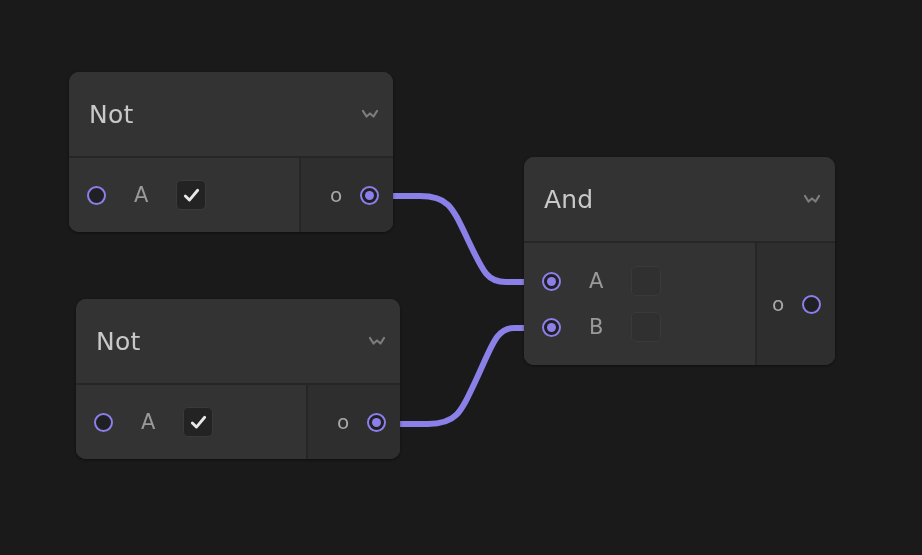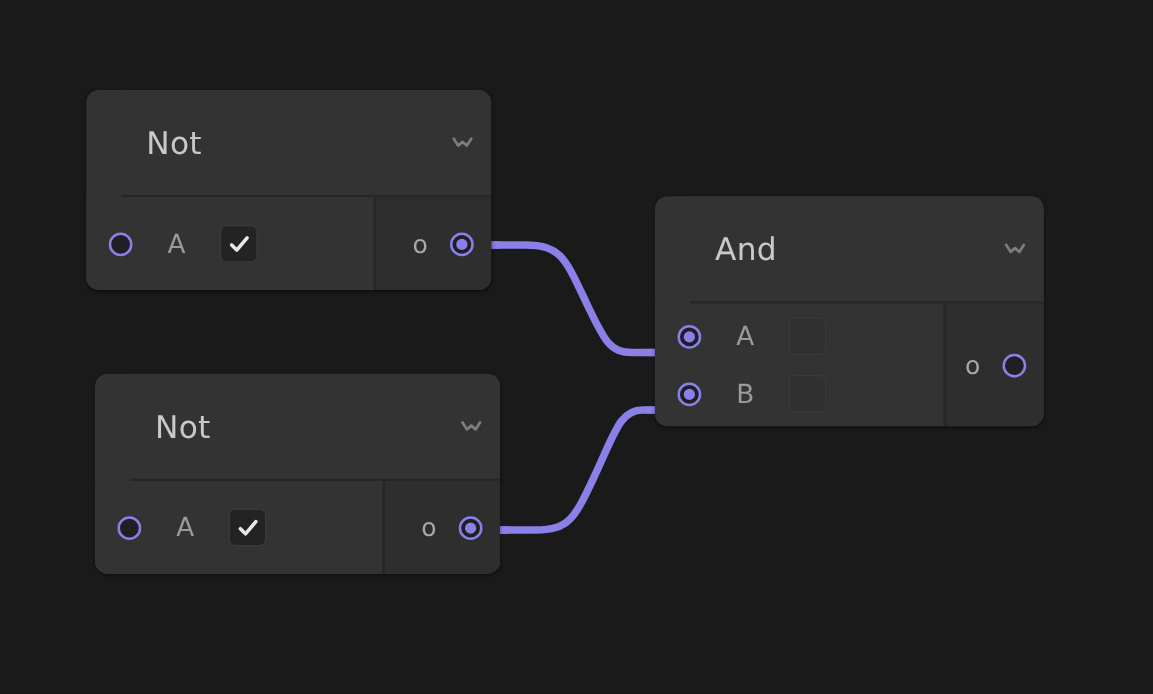--- a/index.html
+++ b/index.html
@@ -46,21 +46,20 @@
 
   .node-header {
     height: 86px;
     background: #333333;
     display: flex;
     align-items: center;
     justify-content: space-between;
     padding: 0 14px 0 20px;
     box-sizing: border-box;
     border-bottom: 2px solid #262626;
-    margin-left: 28px;
   }
 
   .node-title {
     color: #c9c9c9;
     font-size: 25px;
     font-weight: 400;
     letter-spacing: 0.2px;
     line-height: 1;
     white-space: nowrap;
   }
@@ -237,21 +236,21 @@
             </div>
           </div>
           <div class="outputs-col" style="width: 94px;">
             <div class="out-row">
               <span class="port-label out-label">o</span>
               <span class="port connected"></span>
             </div>
           </div>
         </div>
       </div>
-      <div class="node" style="left: 524px; top: 157px; width: 311px; height: 184px;">
+      <div class="node" style="left: 524px; top: 157px; width: 311px; height: 208px;">
         <div class="node-header">
           <div class="node-title">And</div>
           <span>
             <svg class="chevron-icon" viewBox="0 0 18 12" xmlns="http://www.w3.org/2000/svg">
               <path d="M2 3 L5.5 8.5 L9 5.5 L12.5 8.5 L16 3" fill="none" stroke="#8a8a8a" stroke-width="2.2" stroke-linecap="round" stroke-linejoin="round"></path>
             </svg>
           </span>
         </div>
         <div class="node-body">
           <div class="ports-col">

